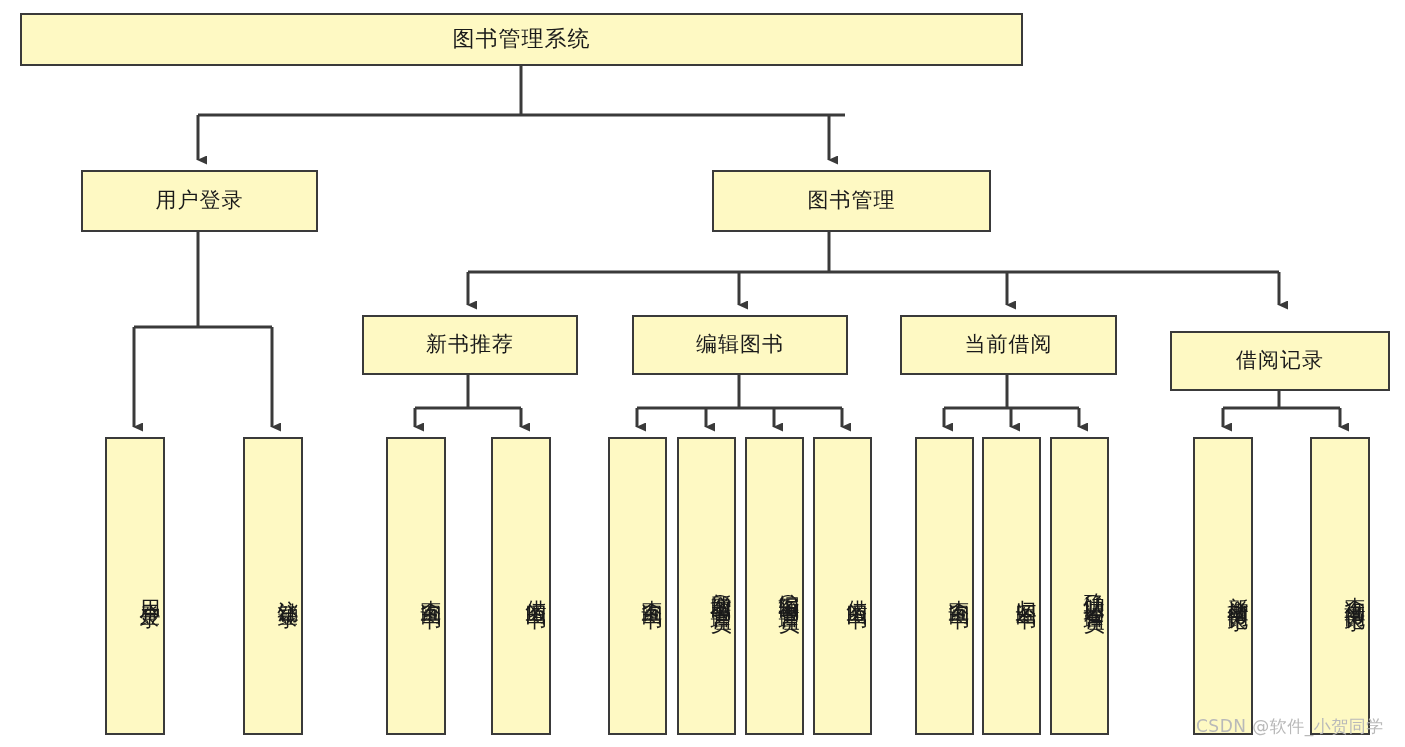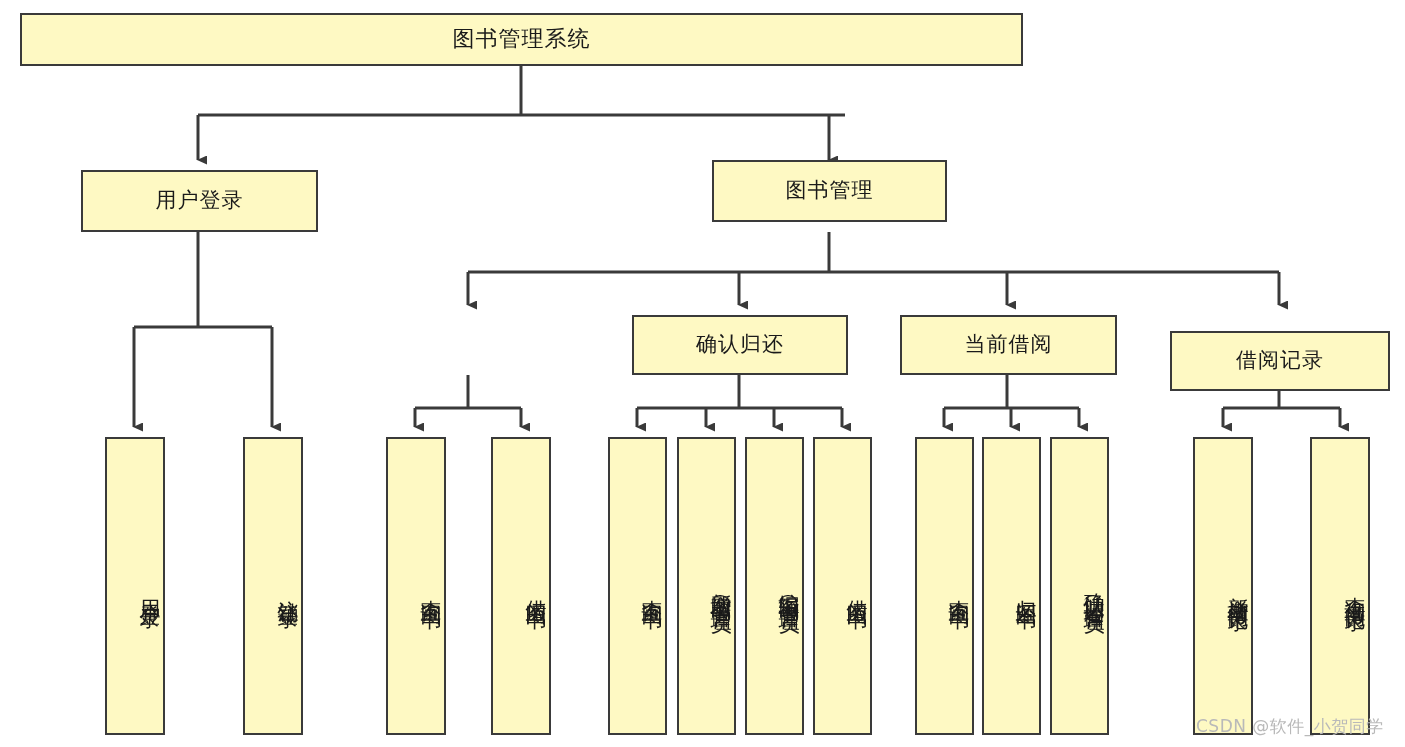--- a/index.html
+++ b/index.html
@@ -113,23 +113,24 @@
       <path d="M1279,375 L1279,408"></path>
       <path d="M1223,408 L1340,408"></path>
       <path d="M1223,408 L1223,427" marker-end="url(#arrow)"></path>
       <path d="M1340,408 L1340,427" marker-end="url(#arrow)"></path>
     </g>
   </svg>
 
   <div class="node horiz root" style="left:20px; top:13px; width:1003px; height:53px;">图书管理系统</div>
 
   <div class="node horiz" style="left:81px; top:170px; width:237px; height:62px;">用户登录</div>
-  <div class="node horiz" style="left:712px; top:160px; width:235px; height:62px;">图书管理</div>
+  <div class="node horiz" style="left:712px; top:170px; width:279px; height:62px;">图书管理</div>
 
-  <div class="node horiz" style="left:632px; top:315px; width:216px; height:60px;">确认归还</div>
+  <div class="node horiz" style="left:362px; top:315px; width:216px; height:60px;">新书推荐</div>
+  <div class="node horiz" style="left:632px; top:315px; width:216px; height:60px;">编辑图书</div>
   <div class="node horiz" style="left:900px; top:315px; width:217px; height:60px;">当前借阅</div>
   <div class="node horiz" style="left:1170px; top:331px; width:220px; height:60px;">借阅记录</div>
 
   <div class="node vert" style="left:105px; top:437px; width:60px; height:298px;">用户登录</div>
   <div class="node vert" style="left:243px; top:437px; width:60px; height:298px;">注销登录</div>
 
   <div class="node vert" style="left:386px; top:437px; width:60px; height:298px;">查询图书</div>
   <div class="node vert" style="left:491px; top:437px; width:60px; height:298px;">借阅图书</div>
 
   <div class="node vert" style="left:608px; top:437px; width:59px; height:298px;">查询图书</div>

